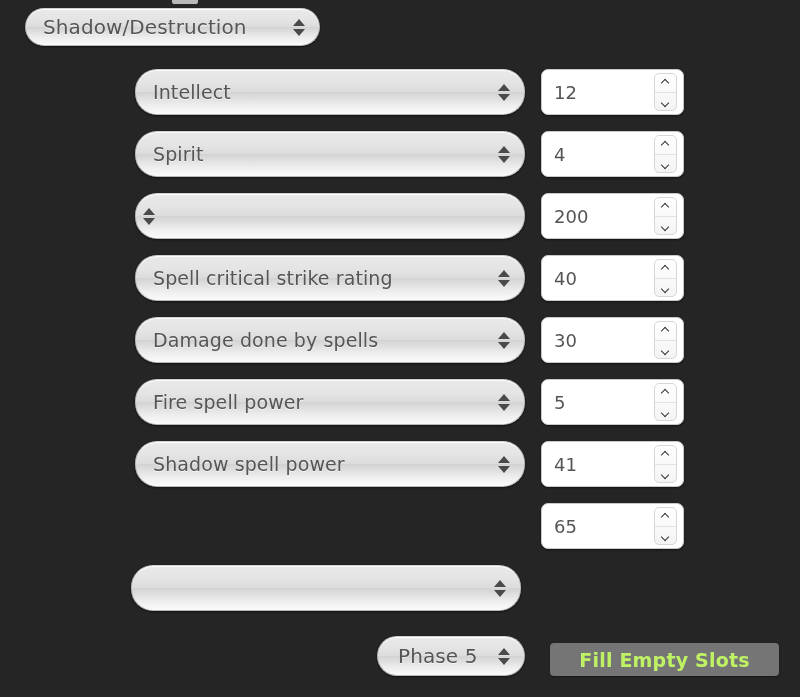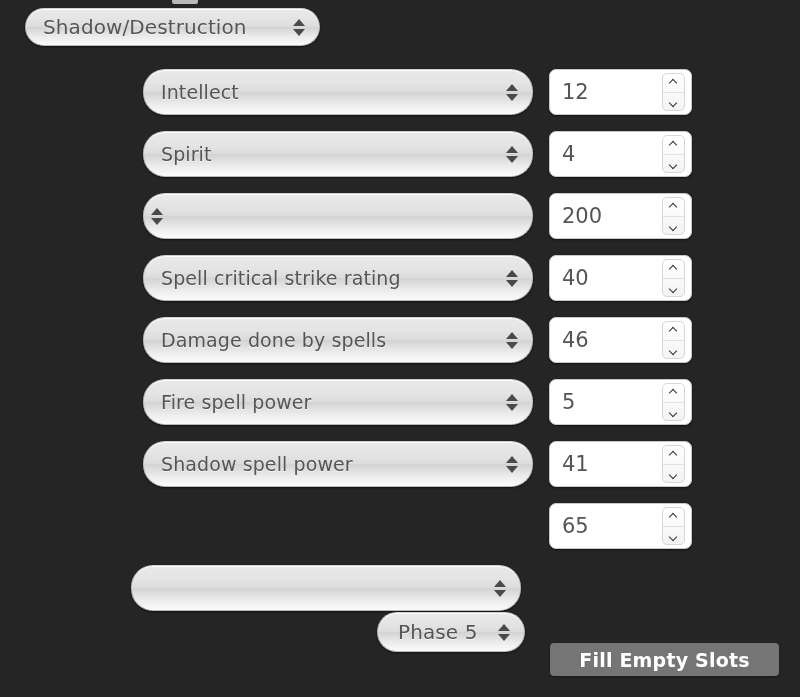--- a/index.html
+++ b/index.html
@@ -70,21 +70,21 @@
     top: 8px;
     width: 295px;
     height: 38px;
     border-radius: 19px;
   }
   #profile-select .gsel-label { font-size: 20px; }
 
   
   .stat-row {
     position: absolute;
-    left: 12px;
+    left: 4px;
     width: 648px;
     height: 46px;
     text-decoration: underline;
   }
   .stat-row .gsel {
     left: 131px;
     top: 0;
     width: 390px;
     height: 46px;
   }
@@ -98,21 +98,21 @@
     background: #ffffff;
     border: 1px solid #c9c9c9;
     border-radius: 7px;
     box-shadow: 0 1px 2px rgba(0,0,0,0.5);
     display: flex;
     align-items: center;
   }
   .stat-num .num-val {
     flex: 1 1 auto;
     padding-left: 12px;
-    font-size: 21px;
+    font-size: 18px;
     color: #555555;
     white-space: nowrap;
     overflow: hidden;
   }
   .spinner {
     flex: 0 0 auto;
     width: 21px;
     height: 36px;
     margin-right: 6px;
     border: 1px solid #d7d7d7;
@@ -154,42 +154,42 @@
   #empty-select {
     left: 131px;
     top: 565px;
     width: 390px;
     height: 46px;
   }
 
   
   #phase-select {
     left: 377px;
-    top: 612px;
+    top: 636px;
     width: 148px;
     height: 40px;
     border-radius: 20px;
   }
   #phase-select .gsel-label {
     padding-left: 20px;
     font-size: 20px;
   }
 
   
   #fill-empty-slots-button {
     position: absolute;
     left: 550px;
     top: 643px;
     width: 229px;
     height: 33px;
     box-sizing: border-box;
     background: #757575;
     border: none;
     border-radius: 4px;
-    color: #ffffff;
+    color: #bef264;
     font-family: "DejaVu Sans", sans-serif;
     font-size: 19px;
     font-weight: bold;
     letter-spacing: 0.2px;
     display: flex;
     align-items: center;
     justify-content: center;
     cursor: default;
     box-shadow: 0 1px 2px rgba(0,0,0,0.4);
   }
@@ -300,21 +300,21 @@
     </div>
     <div class="stat-row" style="top: 317px;">
       <div class="gsel">
         <span class="gsel-label">Damage done by spells</span>
         <span class="gsel-arrows">
           <span class="tri-up"></span>
           <span class="tri-dn"></span>
         </span>
       </div>
       <div class="stat-num">
-        <span class="num-val">46</span>
+        <span class="num-val">30</span>
         <span class="spinner">
           <span class="spin-half top">
             <span class="chev up"></span>
           </span>
           <span class="spin-half bot">
             <span class="chev down"></span>
           </span>
         </span>
       </div>
     </div>

